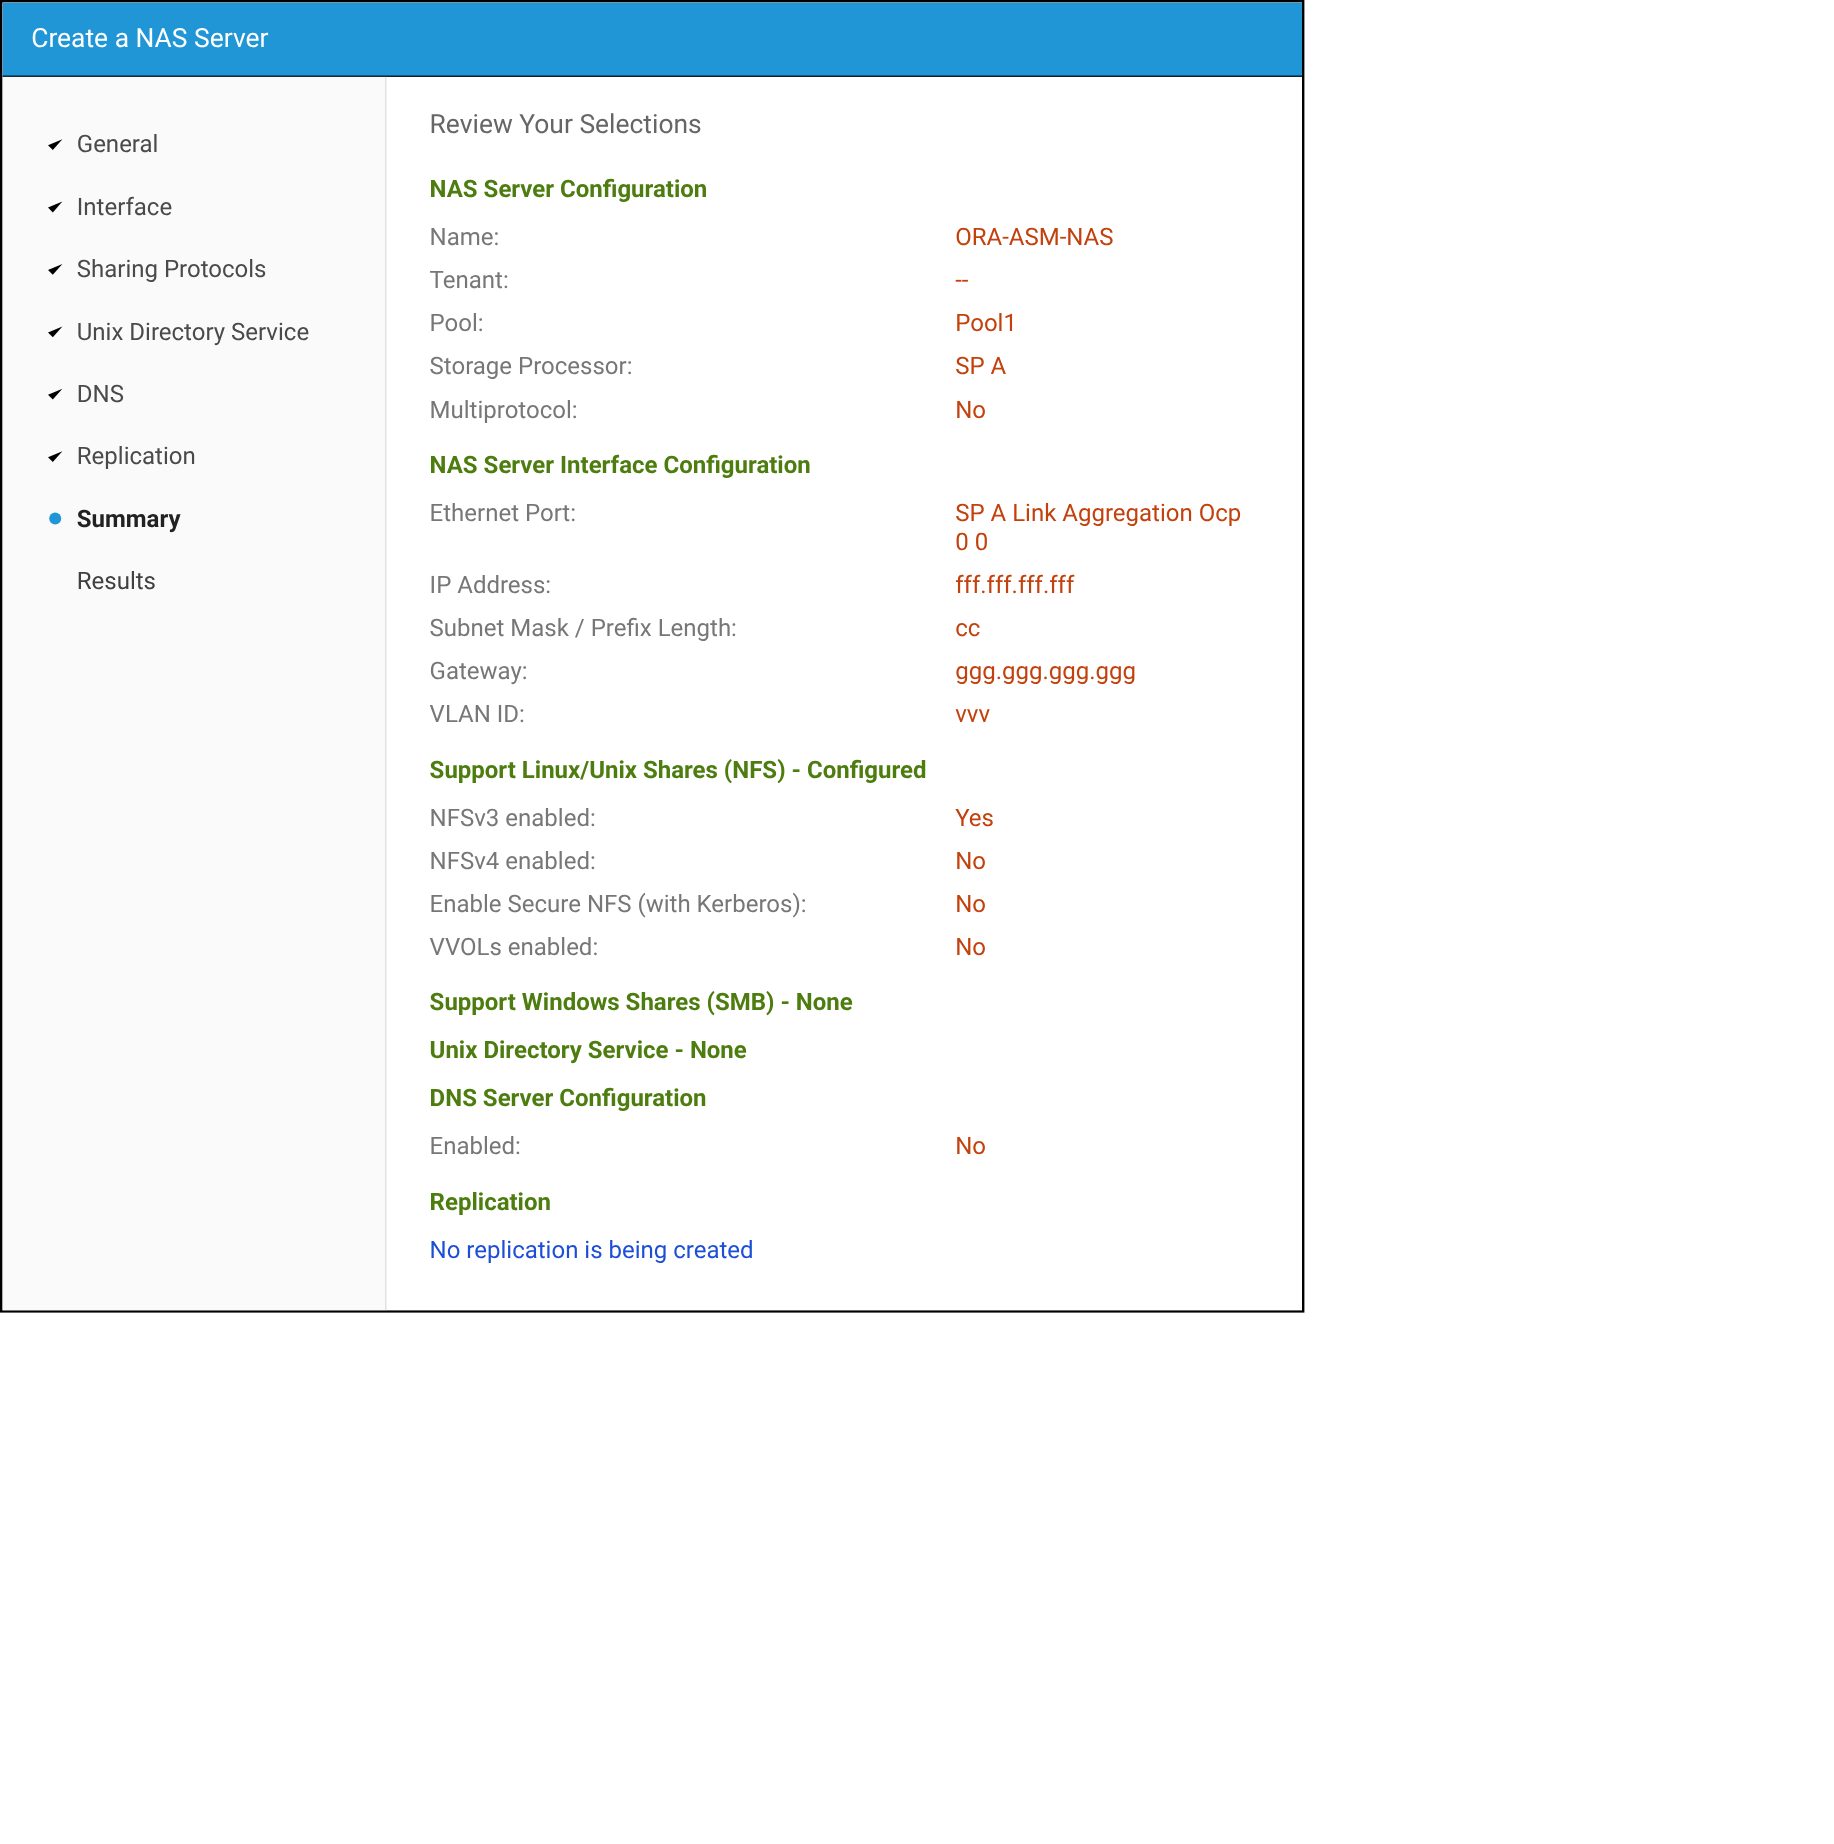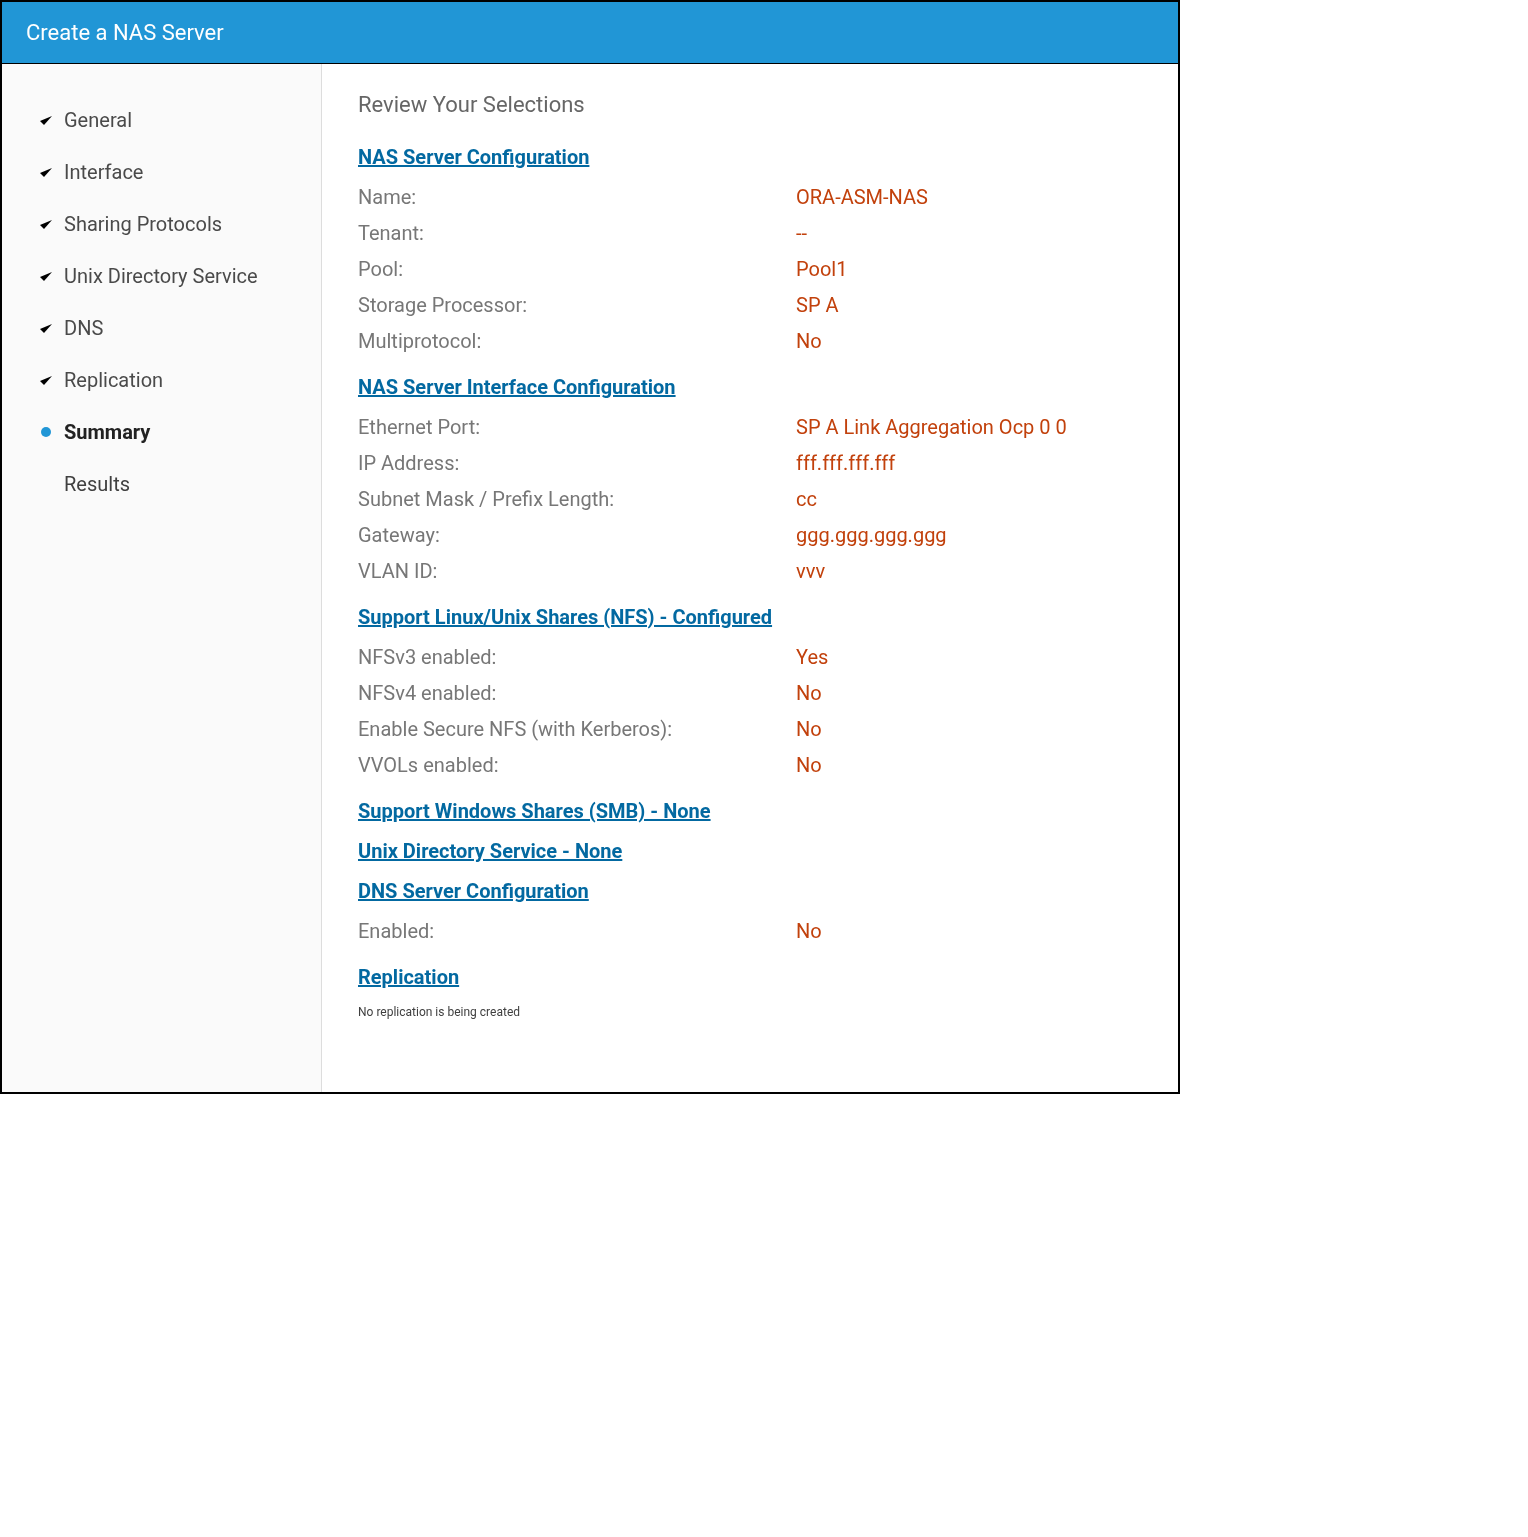--- a/index.html
+++ b/index.html
@@ -7,21 +7,21 @@
       margin: 0;
       padding: 0;
     }
     body {
       font-family: -apple-system, BlinkMacSystemFont, "Segoe UI", Roboto, "Helvetica Neue", Arial, sans-serif;
       background: #fff;
       color: #333;
     }
     .window {
       border: 2px solid #000;
-      width: 1180px;
+      width: 1087px;
       height: 1094px;
       display: flex;
       flex-direction: column;
       overflow: hidden;
     }
     .titlebar {
       background: #2196d6;
       color: #fff;
       font-size: 22px;
       font-weight: 400;
@@ -77,45 +77,44 @@
     }
     .page-title {
       font-size: 22px;
       color: #666;
       font-weight: 400;
       margin-bottom: 28px;
     }
     .section-title {
       font-size: 20px;
       font-weight: 700;
-      color: #0369a1;
+      color: #4d7c0f;
       margin-top: 16px;
       margin-bottom: 10px;
-      text-decoration: underline;
     }
     .section-title:first-of-type {
       margin-top: 0;
     }
     .kv-row {
       display: flex;
       padding: 6px 0;
       font-size: 20px;
       gap: 48px;
     }
     .kv-label {
       color: #777;
       width: 390px;
       flex-shrink: 0;
     }
     .kv-value {
       color: #c2410c;
     }
     .info-line {
-      font-size: 12px;
-      color: #404040;
+      font-size: 20px;
+      color: #1d4ed8;
       padding: 6px 0;
     }
   </style>
 </head>
 <body>
 
 <div class="window">
   <div class="titlebar">Create a NAS Server</div>
 
   <div class="body">

